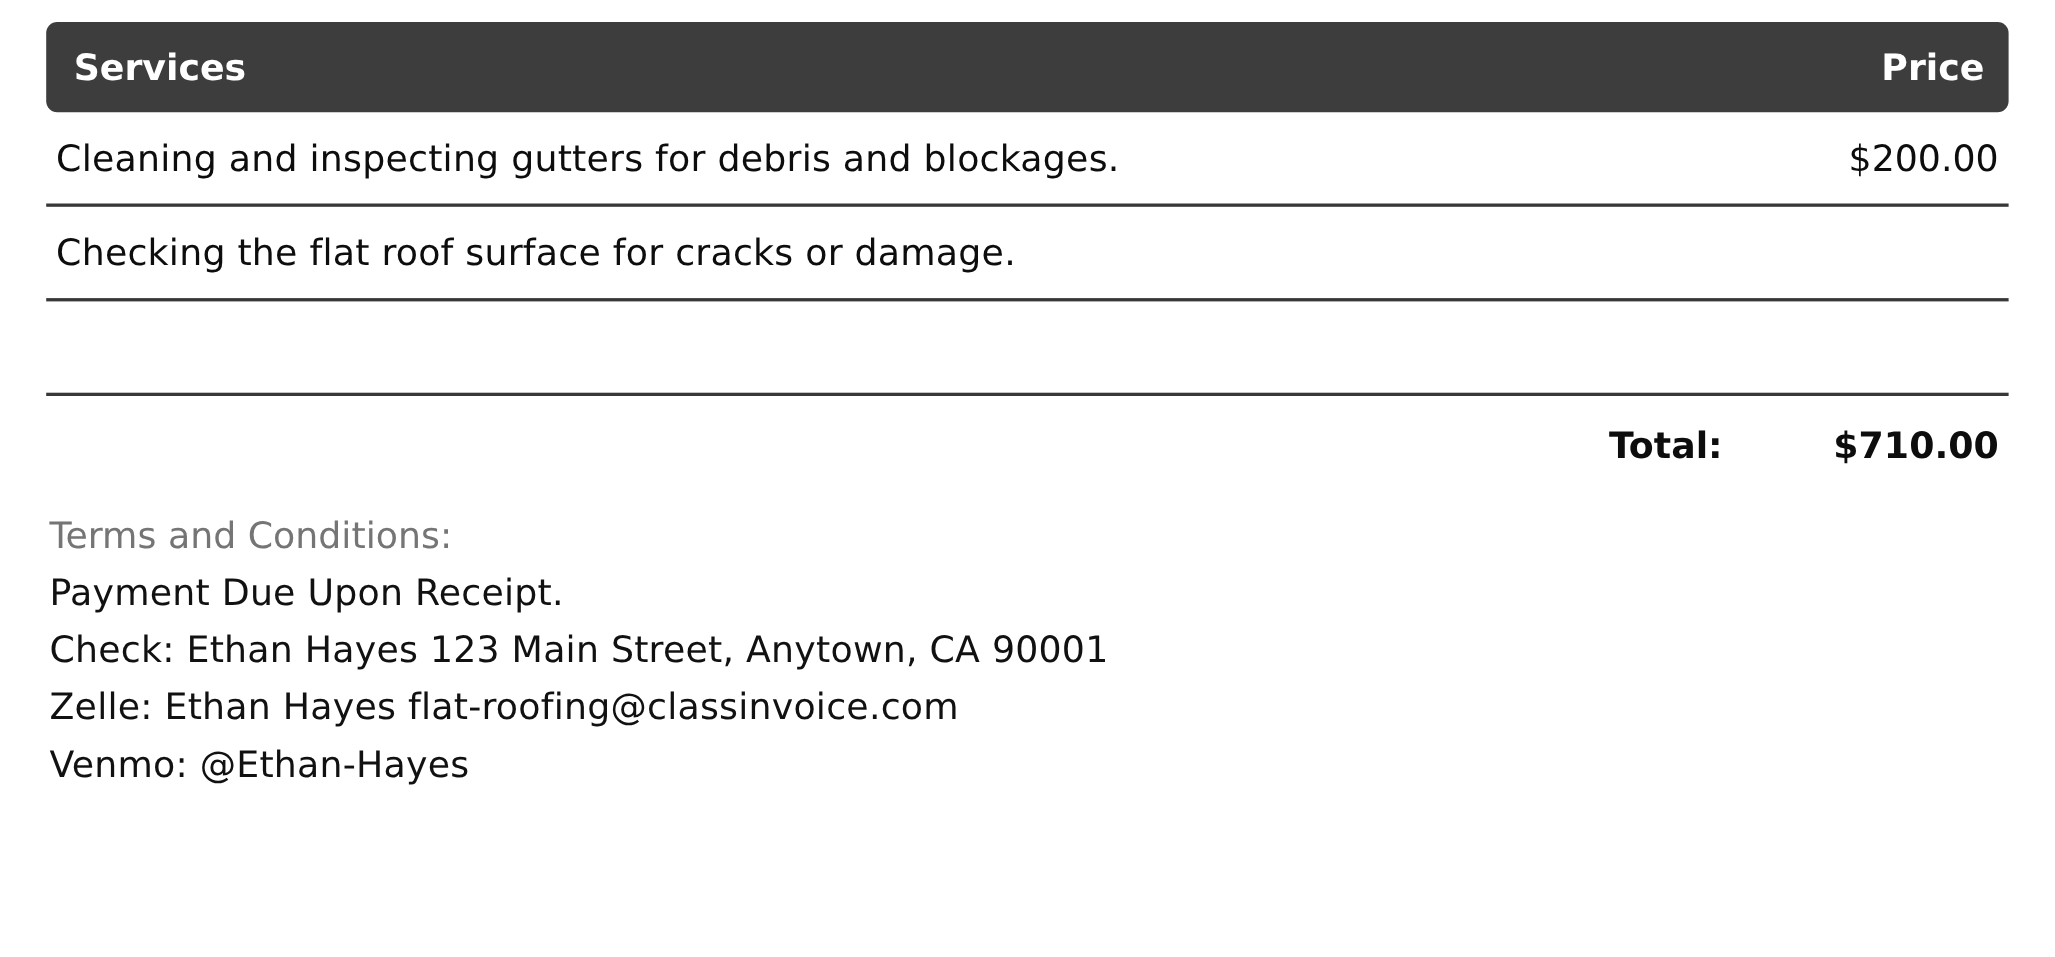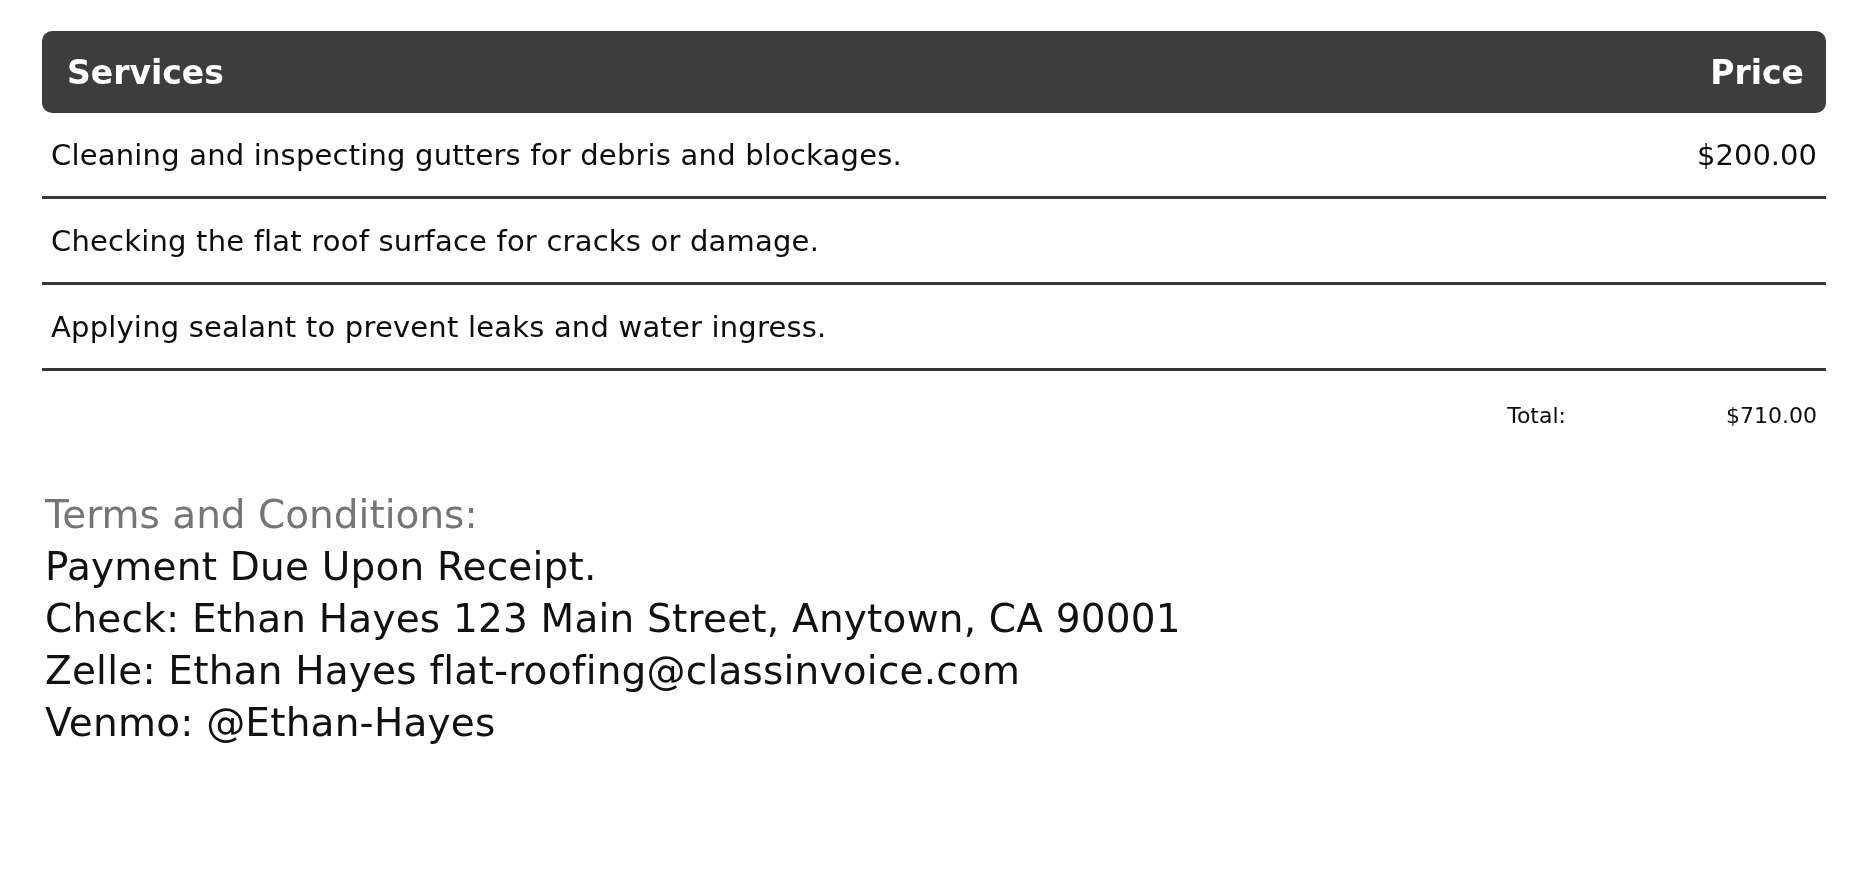--- a/index.html
+++ b/index.html
@@ -7,75 +7,75 @@
     width: 1868px;
     height: 870px;
     background: #ffffff;
     font-family: "DejaVu Sans", "Liberation Sans", sans-serif;
     color: #0d0d0d;
     overflow: hidden;
   }
   .invoice-section {
     position: absolute;
     left: 42px;
-    top: 31px;
+    top: 20px;
     width: 1784px;
   }
   .table-header {
     display: flex;
     align-items: center;
     justify-content: space-between;
     height: 82px;
     background: #3d3d3d;
     border-radius: 10px;
     color: #ffffff;
     font-weight: bold;
     font-size: 33px;
     padding-left: 25px;
     padding-right: 22px;
   }
   .service-row {
     display: flex;
     align-items: center;
     height: 86px;
     border-bottom: 3px solid #383838;
-    font-size: 29px;
+    font-size: 33px;
   }
   .service-desc {
     flex: 1;
     padding-left: 9px;
     letter-spacing: 0.2px;
   }
   .service-price {
     width: 240px;
     text-align: right;
     padding-right: 9px;
   }
   .total-row {
     display: flex;
     align-items: center;
     height: 88px;
-    font-size: 22px;
-    font-weight: normal;
+    font-size: 33px;
+    font-weight: bold;
     justify-content: center;
   }
   .total-label {
     flex: 1;
     text-align: right;
     padding-right: 20px;
   }
   .total-amount {
     width: 240px;
     text-align: right;
     padding-right: 9px;
   }
   .terms-section {
-    margin-top: 30px;
+    margin-top: 13px;
     padding-left: 3px;
-    font-size: 39px;
+    font-size: 33px;
     line-height: 52px;
   }
   .terms-heading {
     color: #757575;
   }
   .terms-line {
     color: #111111;
     letter-spacing: 0.2px;
   }
 </style>
@@ -92,21 +92,20 @@
   <div class="service-row">
     <div class="service-desc">Cleaning and inspecting gutters for debris and blockages.</div>
     <div class="service-price">$200.00</div>
   </div>
 
   <div class="service-row">
     <div class="service-desc">Checking the flat roof surface for cracks or damage.</div>
   </div>
 
   <div class="service-row">
-    <div class="service-desc">Applying sealant to prevent leaks and water ingress.</div>
   </div>
 
 
   <div class="total-row">
     <div class="total-label">Total:</div>
     <div class="total-amount">$710.00</div>
   </div>
 
   <div class="terms-section">
     <div class="terms-heading">Terms and Conditions:</div>

